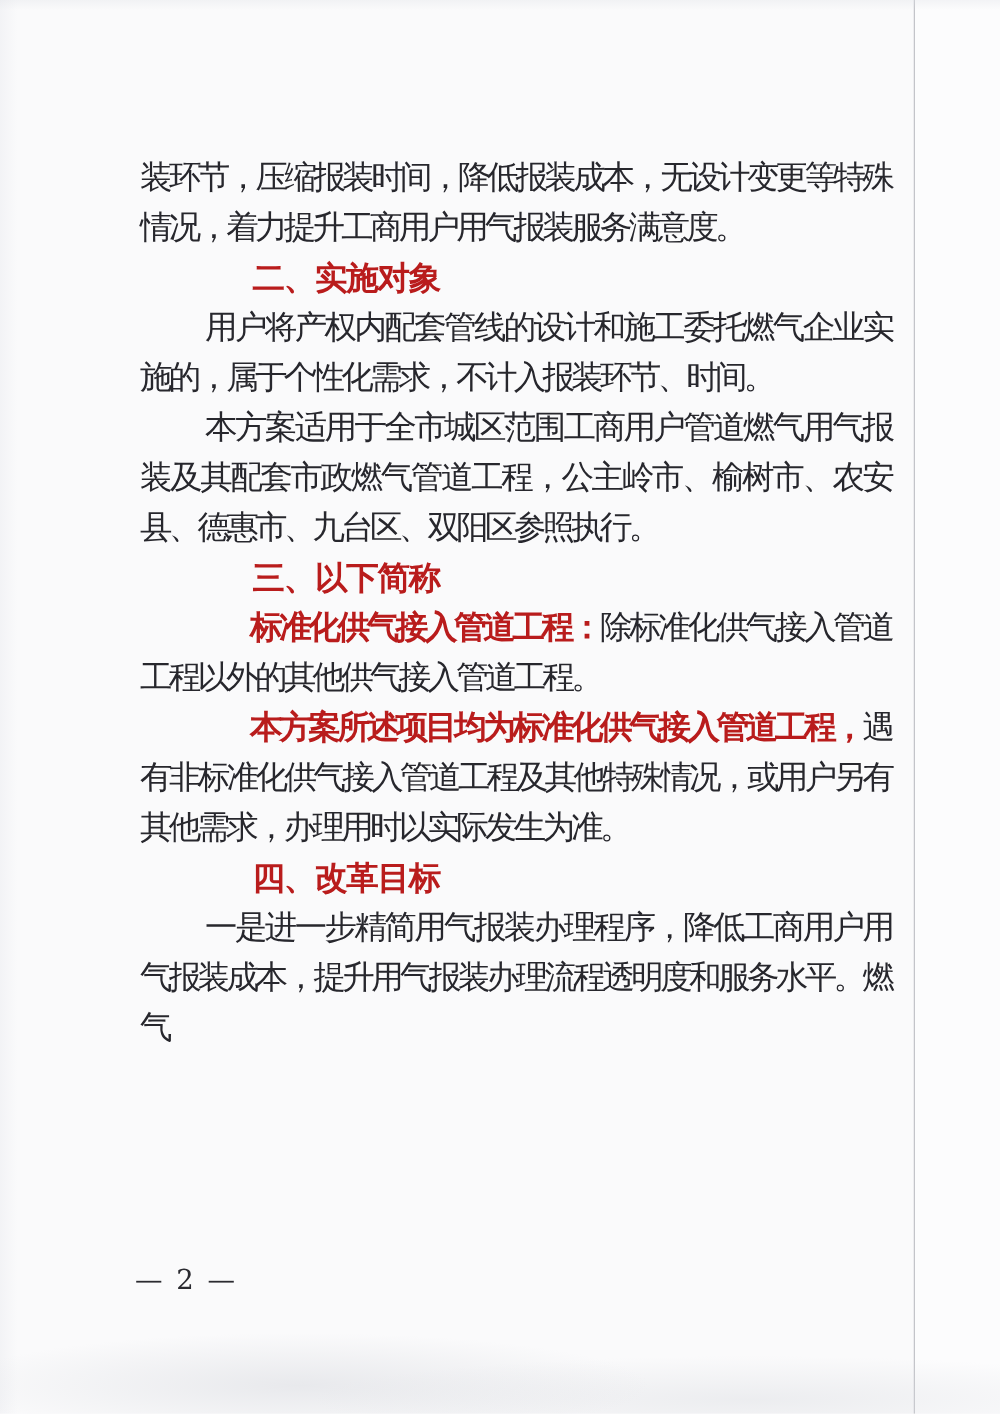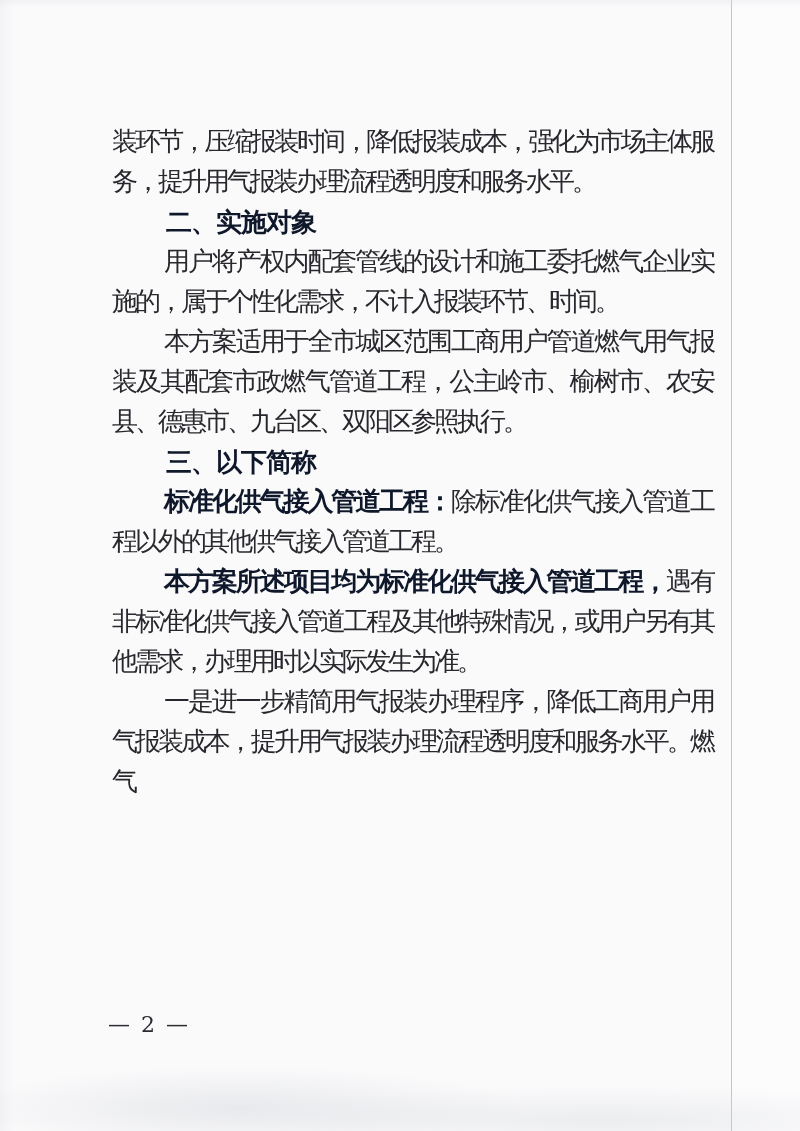--- a/index.html
+++ b/index.html
@@ -64,43 +64,45 @@
     font-family: "Liberation Sans", "DejaVu Sans", sans-serif;
     font-size: 26px;
     line-height: 40px;
     letter-spacing: -1px;
     font-weight: bold;
     color: #1d1d22;
     padding-left: 54px;
   }
   .bold-run {
     font-weight: bold;
-    color: #0f172a;
+    color: #b91c1c;
+    margin-left: 36px;
   }
   .page-footer {
     position: absolute;
     left: 108px;
     top: 1012px;
     font-size: 22px;
     letter-spacing: 2px;
     color: #2a2a30;
     font-family: "DejaVu Serif", "Liberation Serif", serif;
   }
 </style>
 </head>
 <body>
 
 <div class="scan-right-strip"></div>
 <div class="scan-line"></div>
 <div class="scan-shading"></div>
 
 <div class="document-body">
-    <p class="paragraph"><span>装环节，压缩报装时间，降低报装成本，强化为市场主体服务，提升用气报装办理流程透明度和服务水平。</span></p>
+    <p class="paragraph"><span>装环节，压缩报装时间，降低报装成本，无设计变更等特殊情况，着力提升工商用户用气报装服务满意度。</span></p>
     <h3 class="heading"><span class="bold-run">二、实施对象</span></h3>
     <p class="paragraph indent"><span>用户将产权内配套管线的设计和施工委托燃气企业实施的，属于个性化需求，不计入报装环节、时间。</span></p>
     <p class="paragraph indent"><span>本方案适用于全市城区范围工商用户管道燃气用气报装及其配套市政燃气管道工程，公主岭市、榆树市、农安县、德惠市、九台区、双阳区参照执行。</span></p>
     <h3 class="heading"><span class="bold-run">三、以下简称</span></h3>
     <p class="paragraph indent"><span class="bold-run">标准化供气接入管道工程：</span><span>除标准化供气接入管道工程以外的其他供气接入管道工程。</span></p>
     <p class="paragraph indent"><span class="bold-run">本方案所述项目均为标准化供气接入管道工程，</span><span>遇有非标准化供气接入管道工程及其他特殊情况，或用户另有其他需求，办理用时以实际发生为准。</span></p>
+    <h3 class="heading"><span class="bold-run">四、改革目标</span></h3>
     <p class="paragraph indent"><span>一是进一步精简用气报装办理程序，降低工商用户用气报装成本，提升用气报装办理流程透明度和服务水平。燃气</span></p>
   </div>
 
 <div class="page-footer">— 2 —</div>
 
 </body></html>

